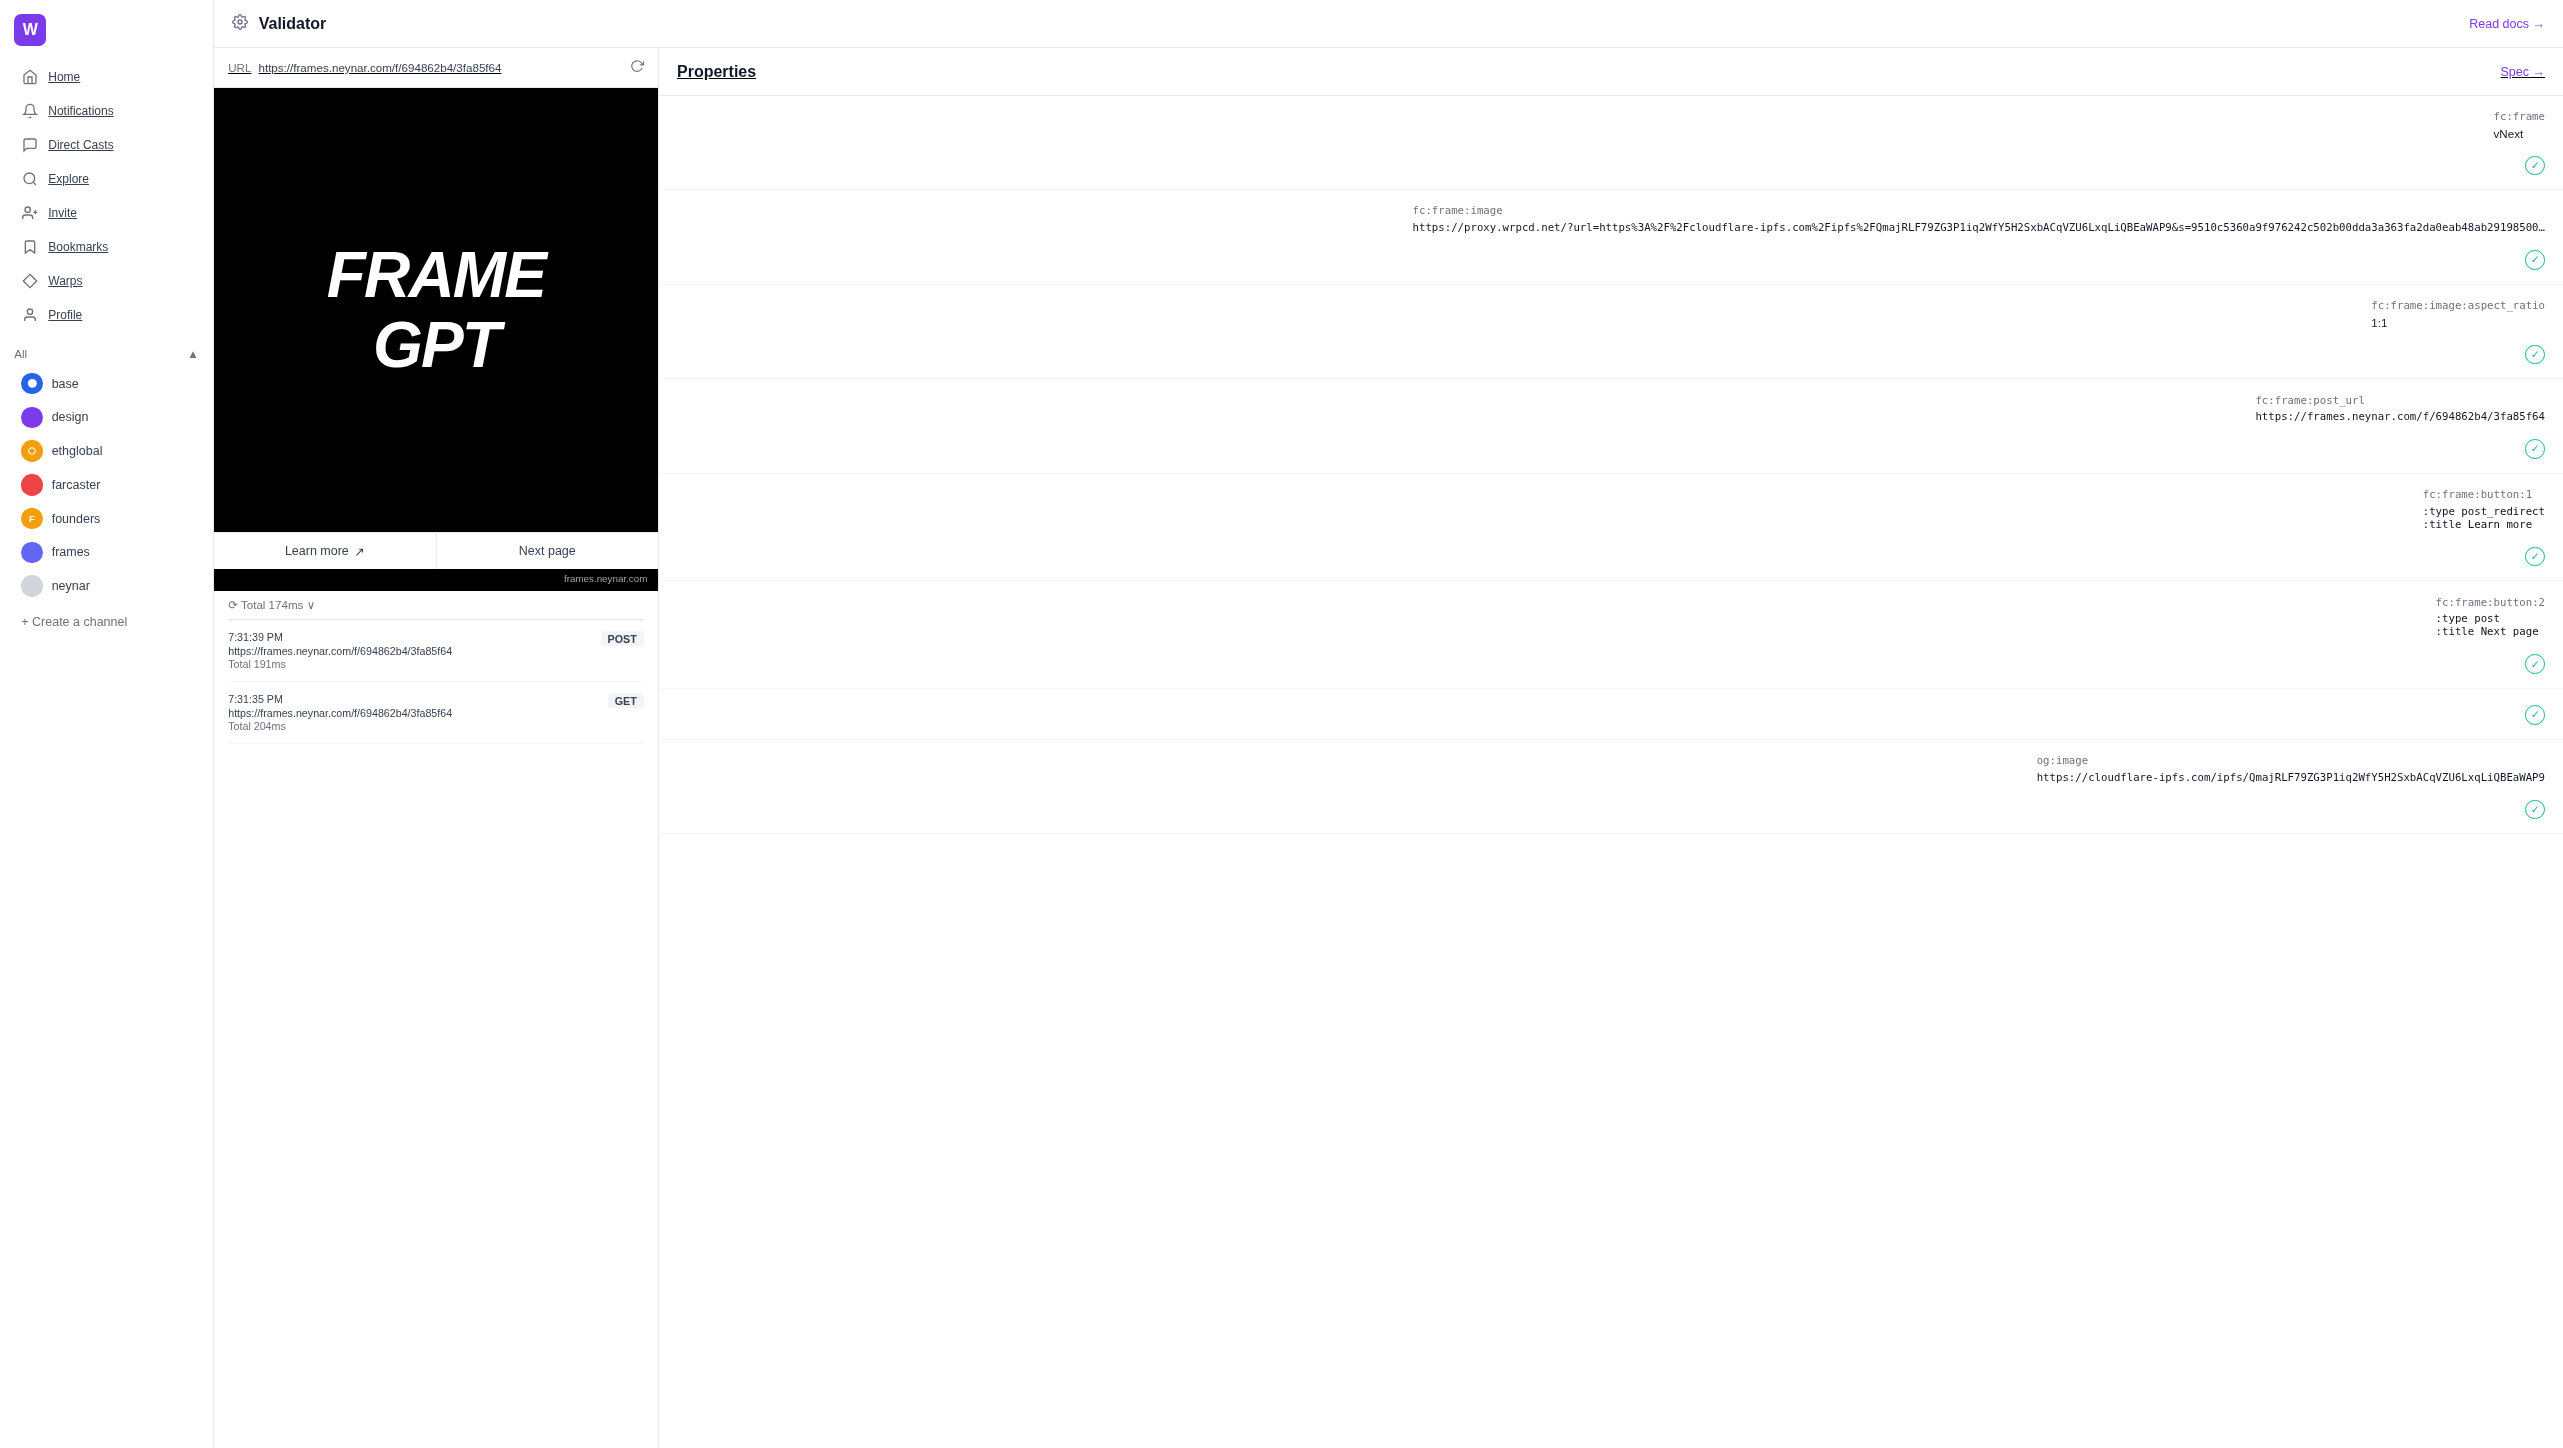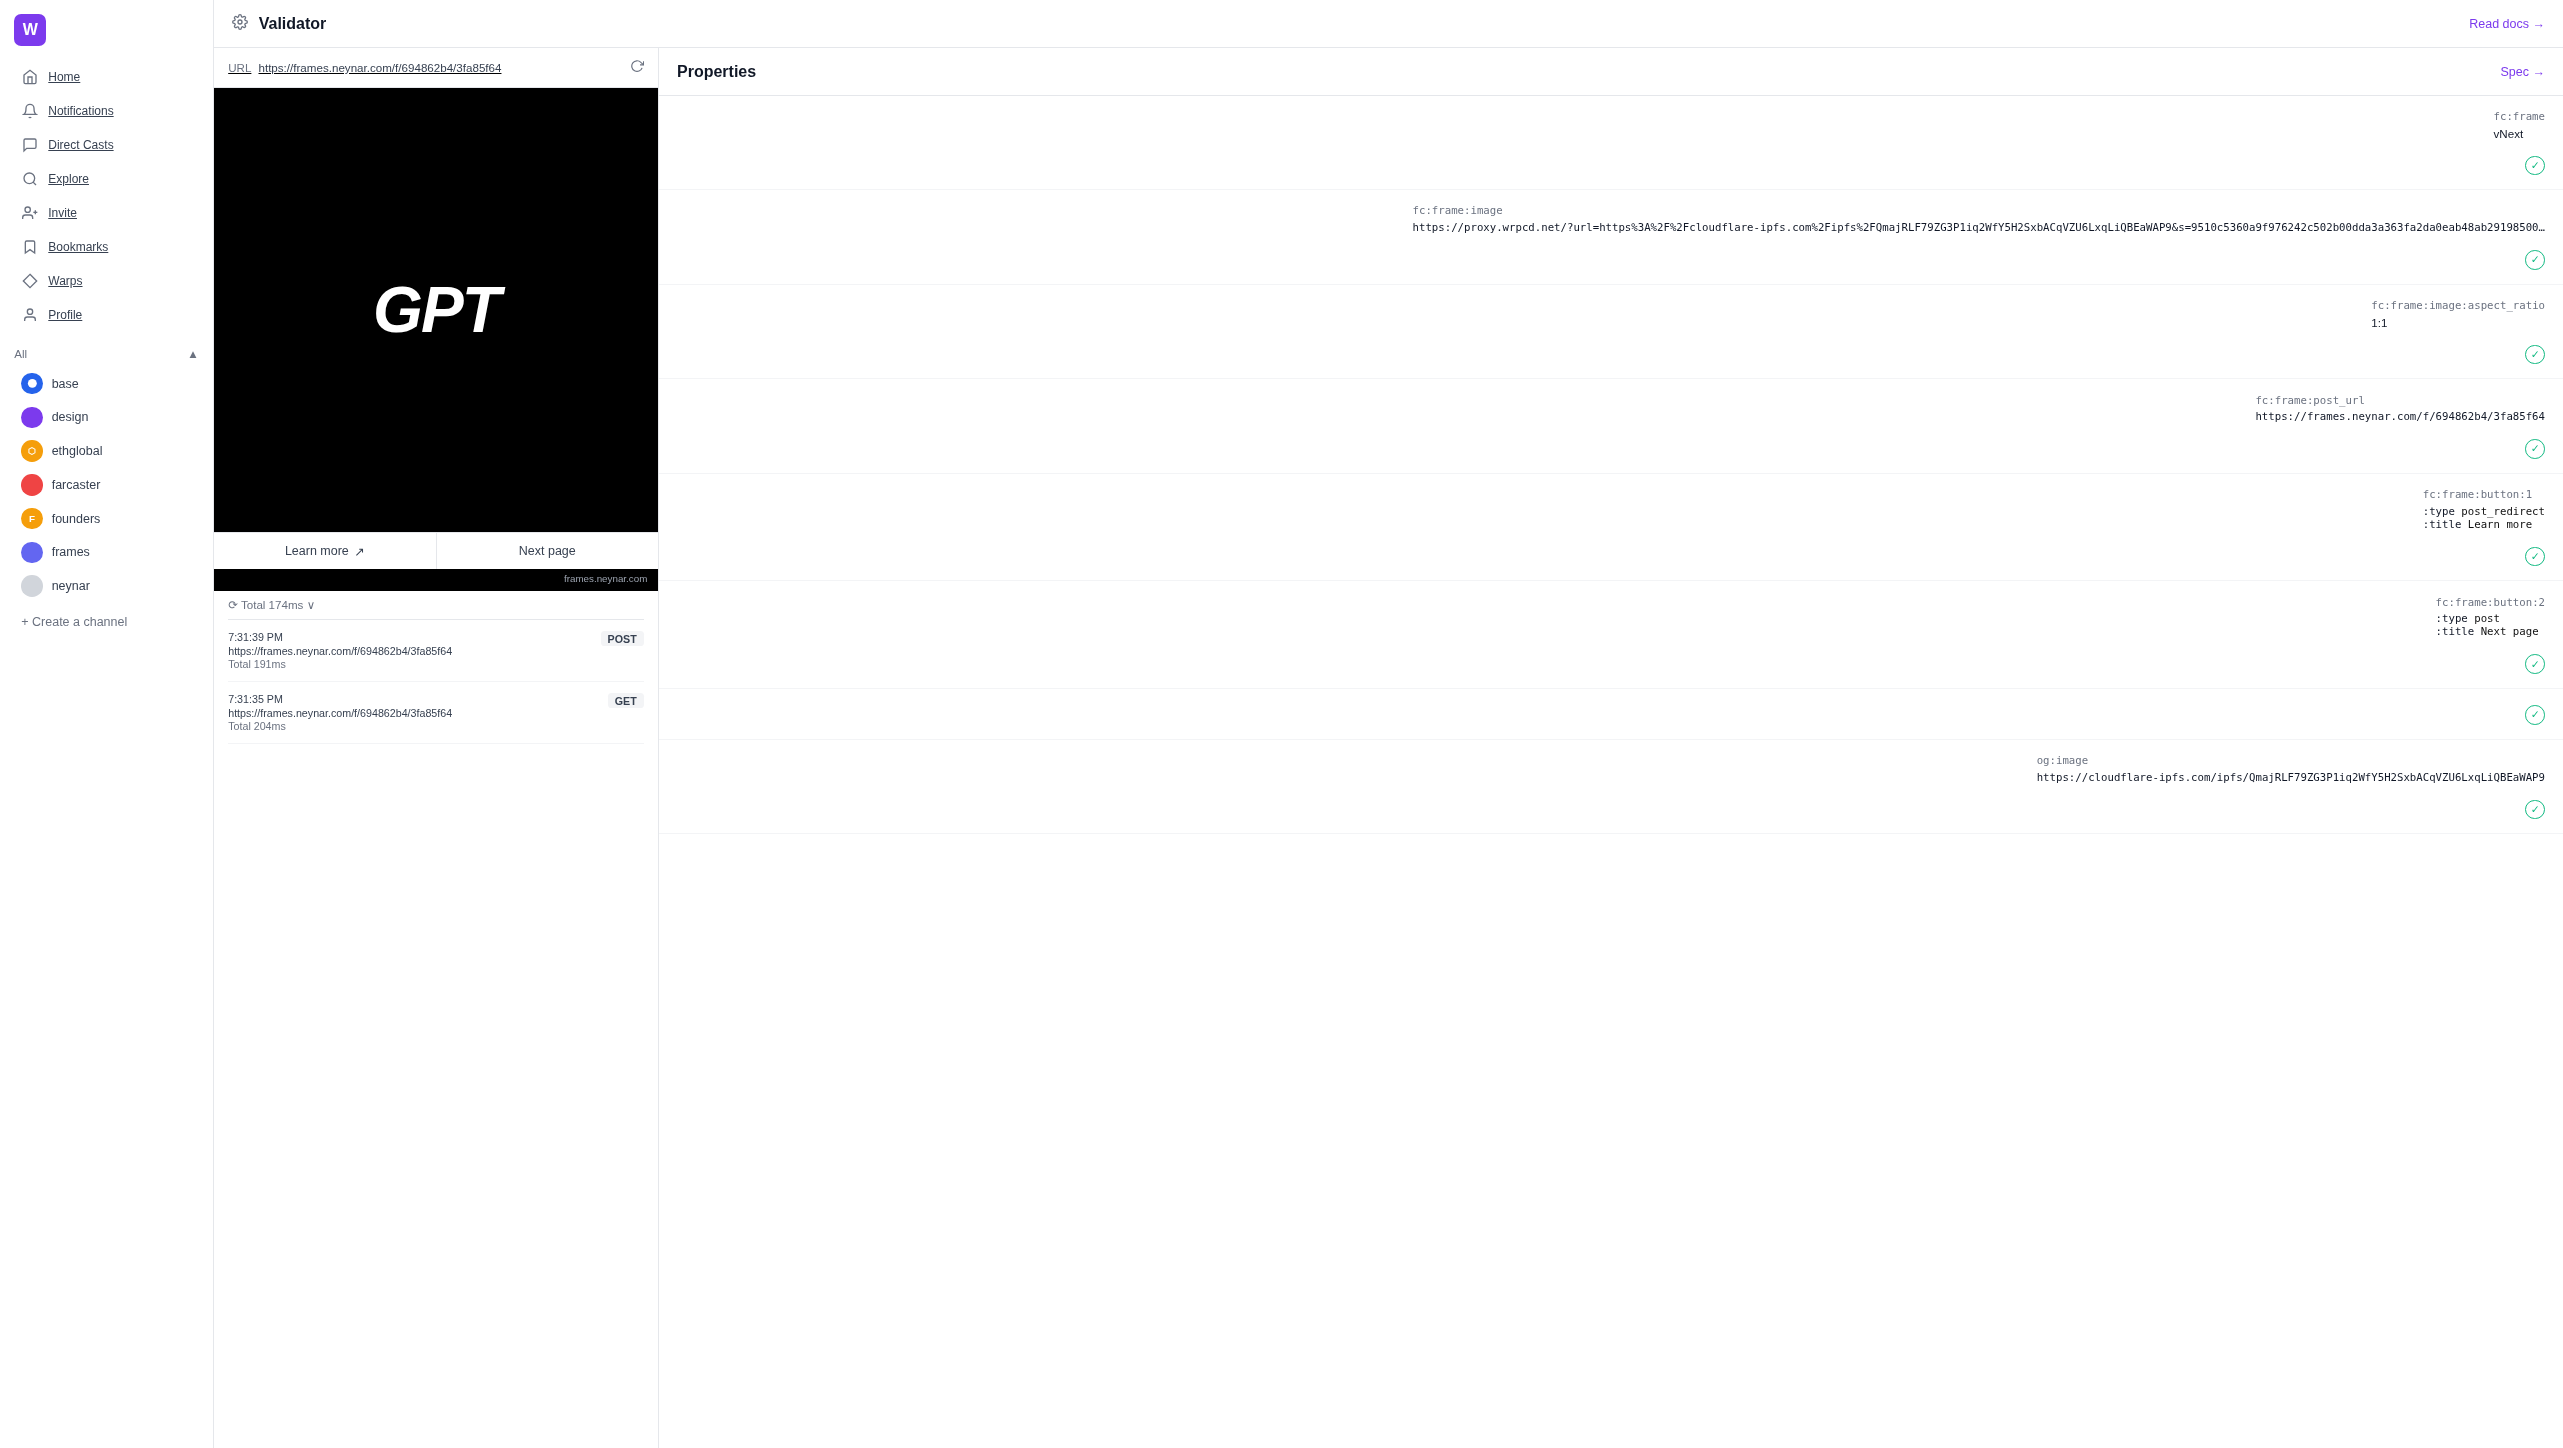--- a/index.html
+++ b/index.html
@@ -194,20 +194,21 @@
     
     #properties-panel {
       flex: 1;
       overflow-y: auto;
       padding: 0;
     }
     .props-header {
       display: flex; align-items: center; justify-content: space-between;
       padding: 14.2px 18px;
       border-bottom: 0.9px solid #e5e7eb;
+      text-decoration: underline;
     }
     .props-title { font-size: 16px; font-weight: 600; color: #111827; }
     .spec-link { color: #7c3aed; font-size: 12.5px; cursor: pointer; display: flex; align-items: center; gap: 3.6px; }
 
     .prop-item {
       padding: 14.2px 18px;
       border-bottom: 0.9px solid #f3f4f6;
       display: flex; align-items: flex-end; justify-content: space-between;
       gap: 14.2px;
       flex-direction: column;
@@ -378,20 +379,21 @@
           <svg width="14.2" height="14.2" viewBox="0 0 24 24" fill="none" stroke="currentColor" stroke-width="2">
               <polyline points="23 4 23 10 17 10"></polyline>
               <path d="M20.49 15a9 9 0 11-2.12-9.36L23 10"></path>
             </svg>
         </span>
       </div>
 
       <div class="frame-preview">
         <div class="frame-image">
           <div class="frame-title-text">
+            <div>FRAME</div>
             <div>GPT</div>
           </div>
         </div>
         <div class="frame-buttons">
           <button class="frame-btn">
             <span>Learn more</span>
             <span>↗</span>
           </button>
           <button class="frame-btn">
             <span>Next page</span>

